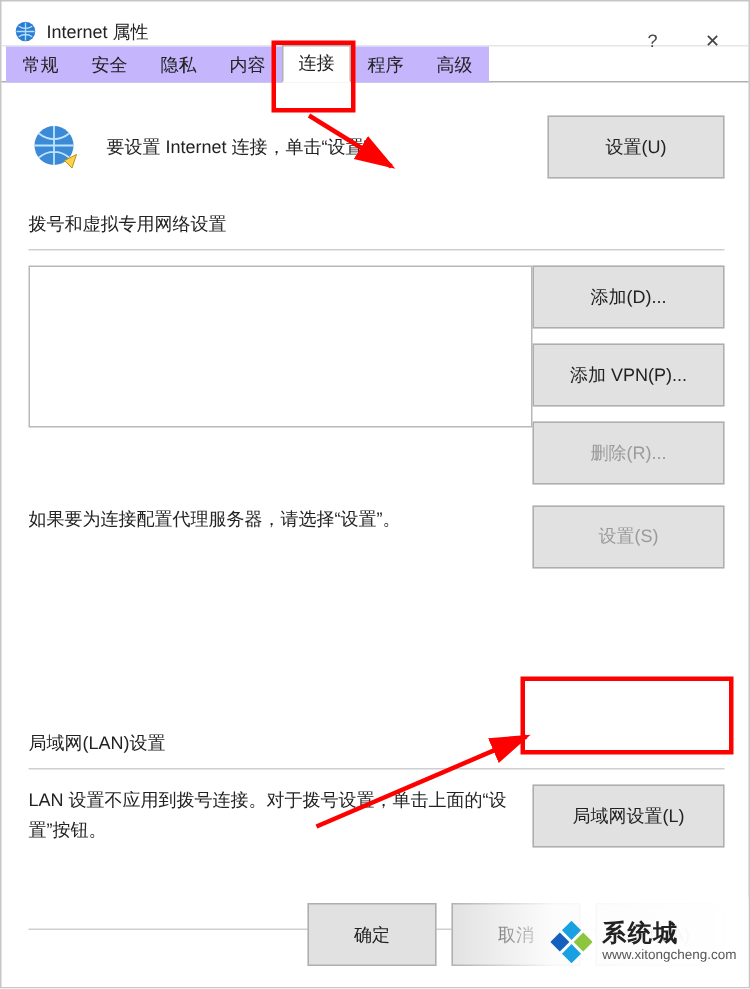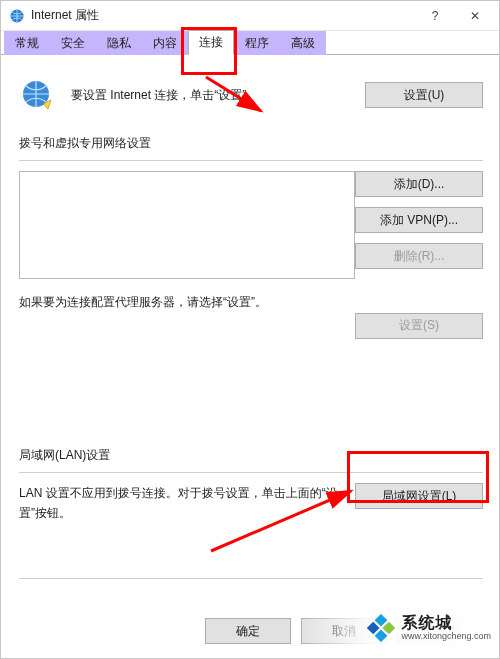--- a/index.html
+++ b/index.html
@@ -7,22 +7,22 @@
     margin: 0; padding: 0;
     width: 500px; height: 659px;
     font-family: "Microsoft YaHei", "Segoe UI", Tahoma, sans-serif;
     font-size: 12px;
     background: #fff;
     overflow: hidden;
     position: relative;
   }
   .window { width: 500px; height: 659px; border: 1px solid #c6c6c6; background: #fff; position: relative; }
   .titlebar {
-    height: 30px; display: flex; align-items: center;
-    padding: 0 4px 0 8px; border-bottom: 1px solid #e6e6e6;
+    height: 30px; display: flex; align-items: flex-start;
+    padding: 12px 4px 0 8px; border-bottom: 1px solid #e6e6e6;
   }
   .title-icon {
     width: 16px; height: 16px; margin-right: 6px;
     display: flex; align-items: center; justify-content: center;
   }
   .title-text { flex: 1; font-size: 12px; color: #222; }
   .win-btns { display: flex; }
   .win-btn {
     width: 40px; height: 28px; display: flex; align-items: center; justify-content: center;
     color: #444; font-family: "Segoe UI Symbol", sans-serif;
@@ -38,21 +38,21 @@
   }
   .tab.active {
     border: 1px solid #b0b0b0; border-bottom: 1px solid #fff;
     background: #fff;
   }
   .content { padding: 14px 16px 0 18px; }
   .row1 { display: flex; align-items: center; margin-top: 8px; }
   .globe-icon { width: 36px; height: 36px; margin-right: 16px; flex-shrink:0; }
   .row1-text { flex: 1; font-size: 12px; color: #222; line-height: 1.5; }
   .btn {
-    min-width: 118px; height: 26px; border: 1px solid #aeaeae;
+    min-width: 118px; height: 42px; border: 1px solid #aeaeae;
     background: #e1e1e1; font-size: 12px; color: #222;
     display: inline-flex; align-items: center; justify-content: center;
     padding: 0 10px;
   }
   .btn.disabled { color: #9b9b9b; }
   .section-title { font-size: 12px; color: #222; margin: 22px 0 8px 0; }
   .section-rule { border: none; border-top: 1px solid #cfcfcf; margin: 0 0 10px 0; }
   .dial-row { display: flex; align-items: flex-start; }
   .listbox {
     flex: 1; height: 108px; border: 1px solid #b8b8b8; background: #fff;
@@ -140,21 +140,21 @@
       <div class="listbox"></div>
       <div class="dial-btns">
         <div class="btn">添加(D)...</div>
         <div class="btn">添加 VPN(P)...</div>
         <div class="btn disabled">删除(R)...</div>
       </div>
     </div>
 
     <div class="hint">
       <div class="hint-text">如果要为连接配置代理服务器，请选择“设置”。</div>
-      <div class="btn disabled" style="width:128px;margin-top:20px;">设置(S)</div>
+      <div class="btn disabled" style="width:128px;">设置(S)</div>
     </div>
 
     <div class="lan-area">
       <div class="section-title">局域网(LAN)设置</div>
       <hr class="section-rule">
       <div class="lan-row">
         <div class="lan-text">LAN 设置不应用到拨号连接。对于拨号设置，单击上面的“设置”按钮。</div>
         <div class="btn" style="width:128px;">局域网设置(L)</div>
       </div>
     </div>

